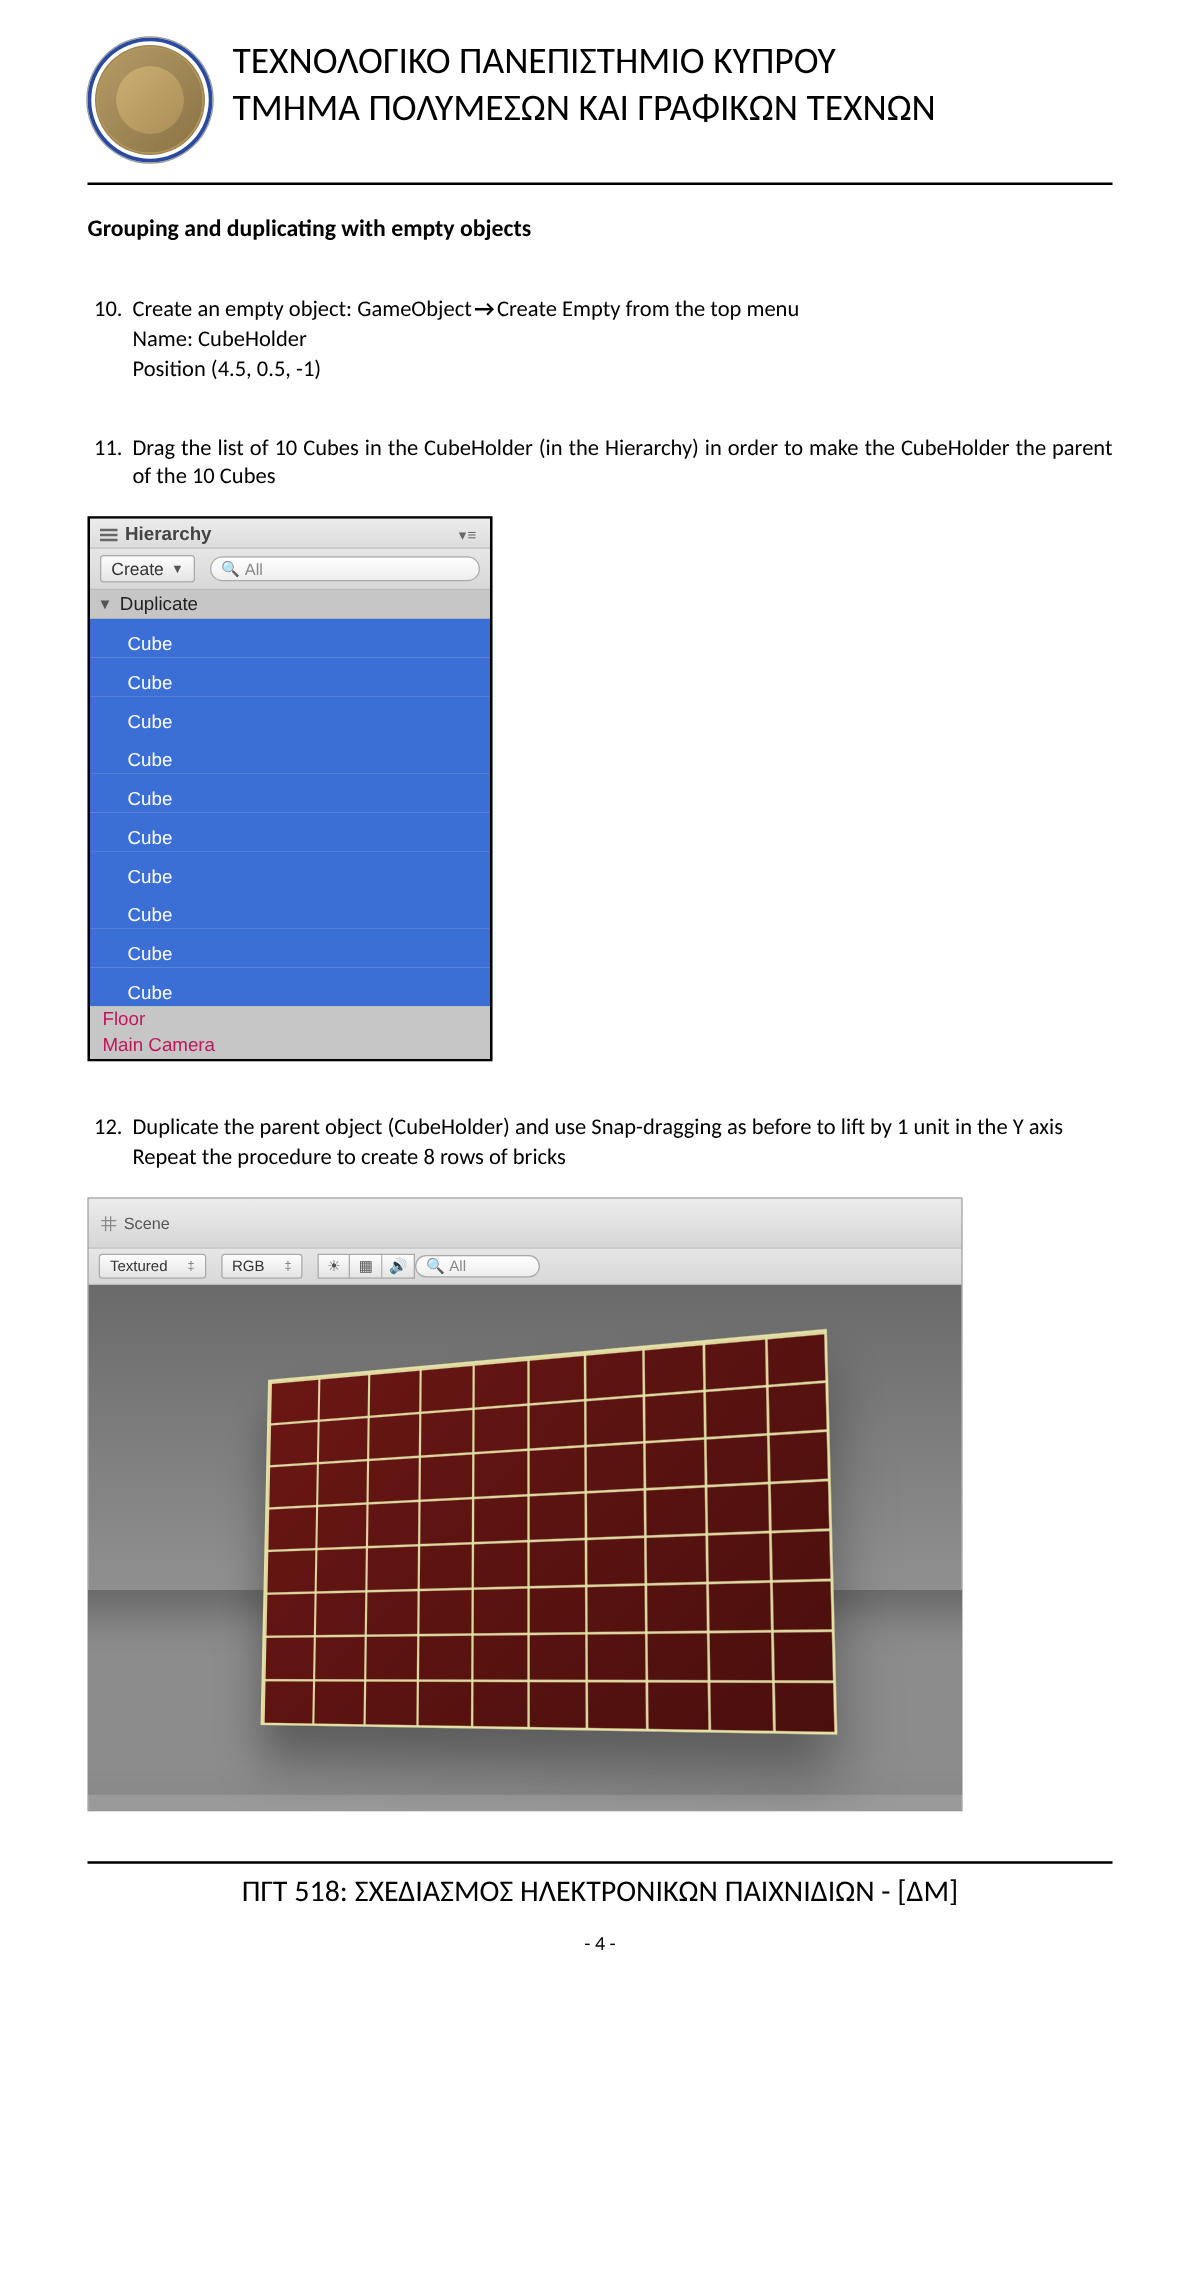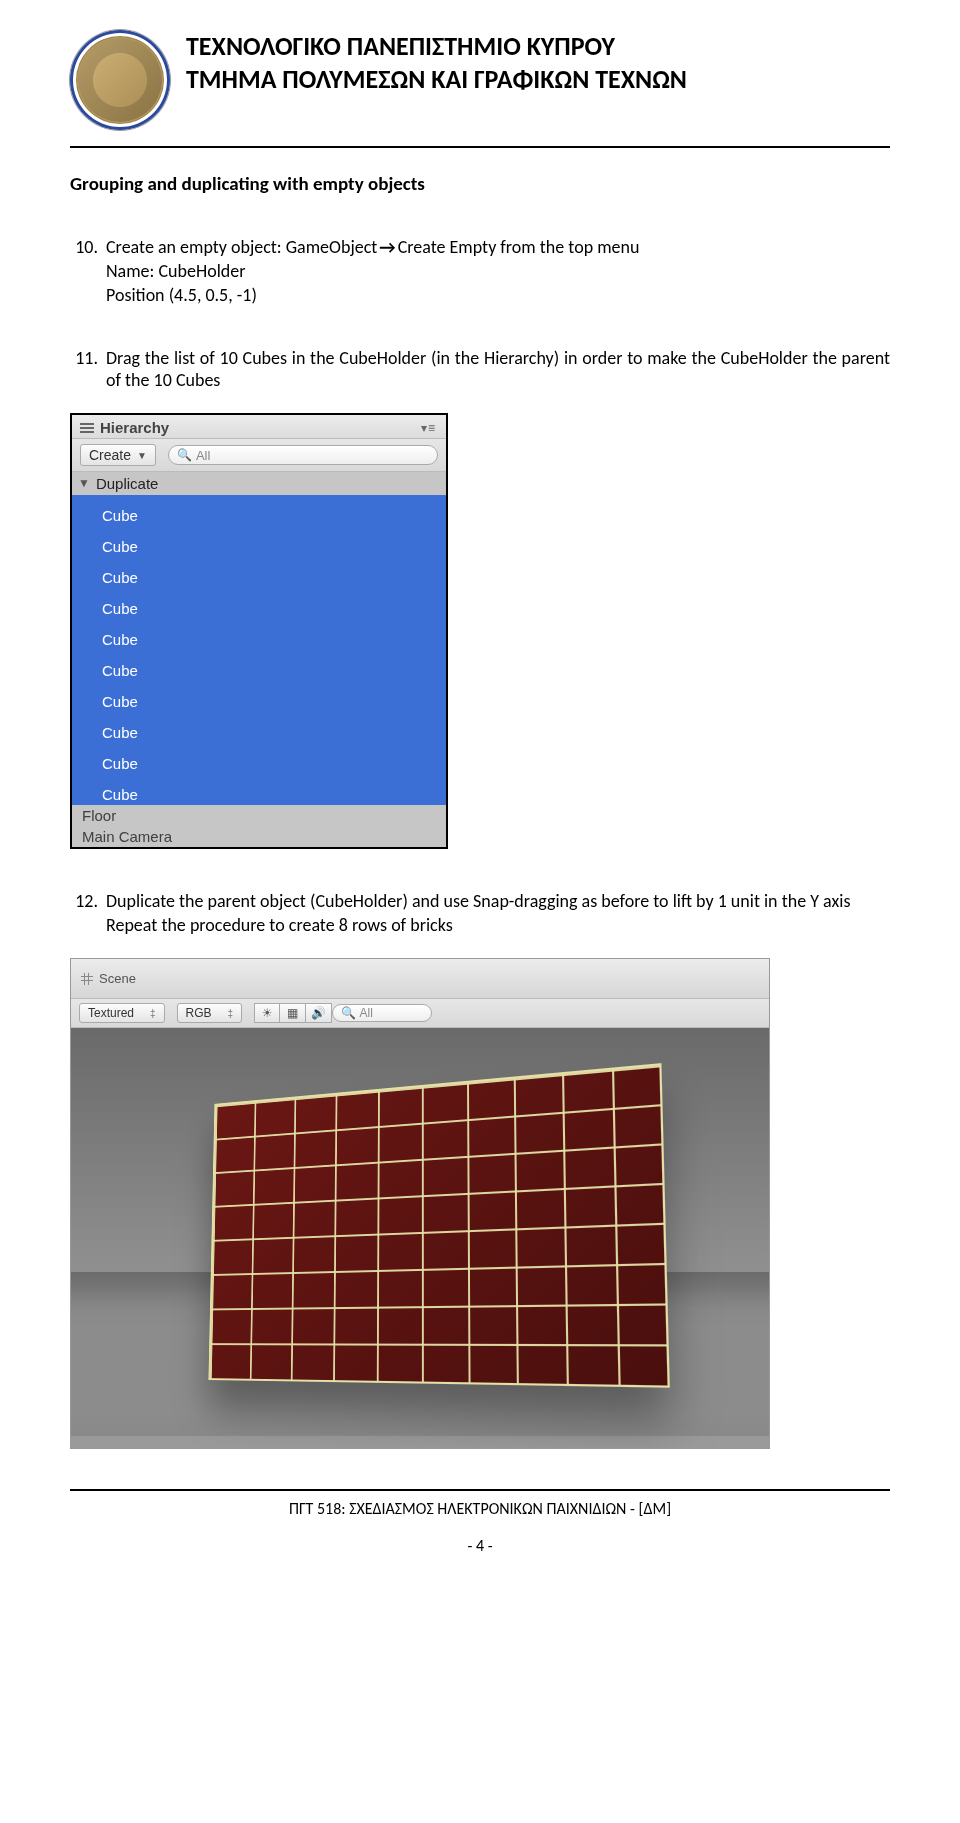--- a/index.html
+++ b/index.html
@@ -19,33 +19,33 @@
     position: relative;
     background: radial-gradient(circle at 50% 50%, #c9a66b 0 35%, #b89a5e 36% 60%, #9d8450 61% 100%);
     box-shadow: inset 0 0 0 3px #2a4aa0, inset 0 0 0 6px #fff, 0 0 0 1px #999;
   }
   .logo::after{
     content:""; position:absolute; inset:8px; border-radius:50%;
     background:
       radial-gradient(circle at 50% 50%, rgba(0,0,0,0) 0 45%, rgba(0,0,0,.15) 46% 100%),
       linear-gradient(135deg,#d4b77a 0%,#a2864f 100%);
   }
-  .org-titles h1 { font-size: 26px; font-weight: 700; line-height: 1.25; }
+  .org-titles h1 { font-size: 30px; font-weight: 400; line-height: 1.25; }
   .hr-strong { border: none; border-top: 2px solid #000; margin: 16px 0 24px 0; }
   .section-title { font-weight: 700; margin-bottom: 12px; font-size: 19px; }
   .step-block { margin-bottom: 22px; }
   .step-line { display: flex; gap: 8px; margin-top: 41px; }
   .step-num { min-width: 28px; text-align: right; }
   .step-body { flex: 1; }
   .step-body .sub { margin-top: 2px; }
   .arrow { display:inline-block; font-weight:700; padding:0 2px; }
   .justify { text-align: justify; }
   .img1-wrap { margin: 14px 0 26px 0; }
   .hierarchy-panel {
-    width: 378px; border: 2px solid #000; background: #dedede;
+    width: 324px; border: 2px solid #000; background: #dedede;
     font-family: Arial, sans-serif; font-size: 15px; color:#222;
   }
   .hp-titlebar {
     display:flex; align-items:center; justify-content:space-between;
     padding: 4px 10px 2px 8px;
     background: linear-gradient(#ececec,#dcdcdc);
     border-bottom: 1px solid #bbb;
   }
   .hp-title-left { display:flex; align-items:center; gap:6px; font-weight:700; color:#444;}
   .hp-menu-icon { width:14px; height:10px; position:relative;}
@@ -77,21 +77,21 @@
   .hp-tree { background:#c6c6c6; }
   .hp-parent {
     display:flex; align-items:center; gap:6px;
     padding:3px 6px; background:#c6c6c6; color:#222; font-weight:400;
   }
   .hp-parent .tri { font-size:12px; color:#555; transform: translateY(-1px);}
   .hp-child {
     padding:12px 6px 2px 30px; background:#3b6fd6; color:#fff;
   }
   .hp-other {
-    padding:2px 22px 2px 10px; background:#c6c6c6; color:#404040;
+    padding:2px 22px 2px 10px; background:#c6c6c6; color:#be185d;
   }
   .img2-wrap { margin-top: 10px; }
   .scene-panel {
     width: 700px; border:1px solid #999;
     background:#dedede;
     font-family: Arial, sans-serif; font-size:13px;
   }
   .sc-titlebar {
     display:flex; align-items:center; gap:6px;
     padding:12px 10px;
@@ -152,21 +152,21 @@
     transform-style:preserve-3d;
     background:#5a1110;
     border:2px solid #e4e0a6;
     box-shadow: 0 30px 40px rgba(0,0,0,0.35);
     background-image:
       repeating-linear-gradient(to right, rgba(228,224,166,0.95) 0 2px, transparent 2px 48px),
       repeating-linear-gradient(to bottom, rgba(228,224,166,0.95) 0 2px, transparent 2px 37px),
       linear-gradient(135deg,#6b1714,#4a0f0d);
   }
   .footer-hr{ border:none; border-top:2px solid #000; margin: 40px 0 8px 0;}
-  .footer-line{ text-align:center; font-size:16px; margin-bottom:18px;}
+  .footer-line{ text-align:center; font-size:24px; margin-bottom:18px;}
   .page-num{ text-align:center; font-size:16px;}
 </style>
 </head>
 <body>
 
 <div class="page">
 
   <div class="header-row">
     <div class="logo-wrap">
       <div class="logo"></div>

